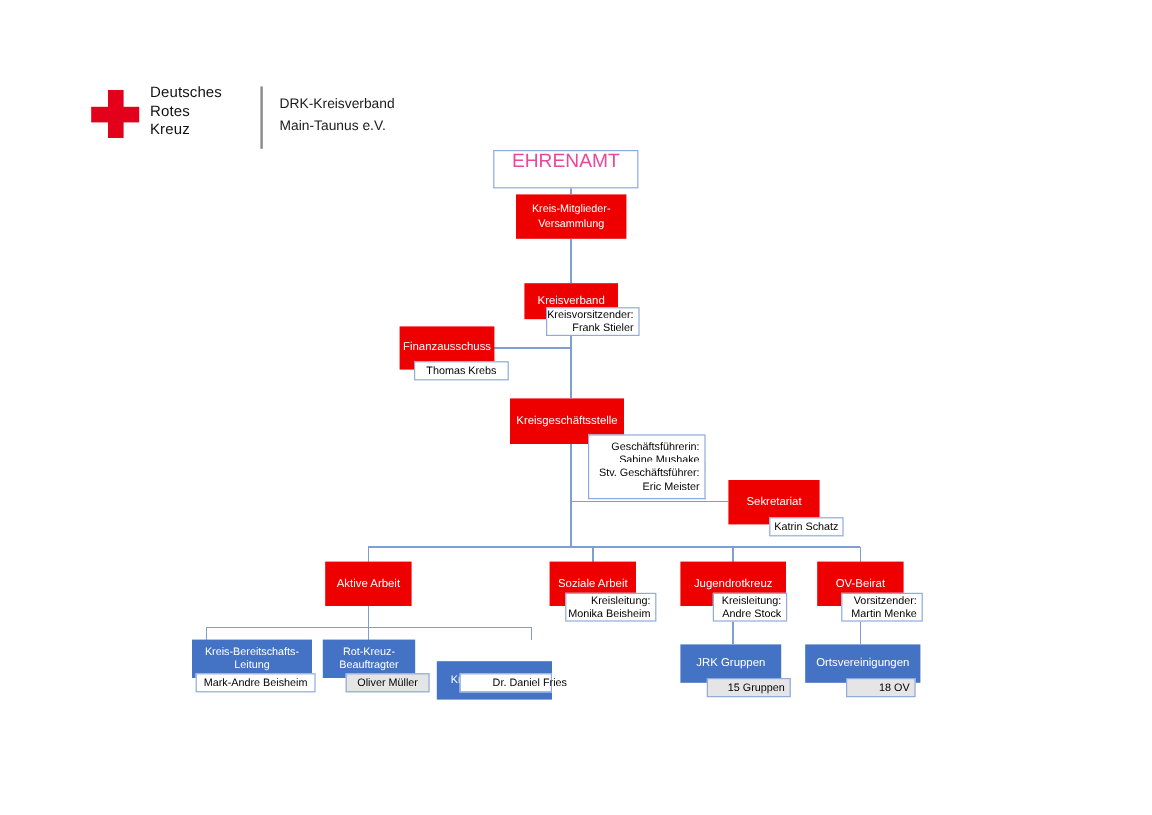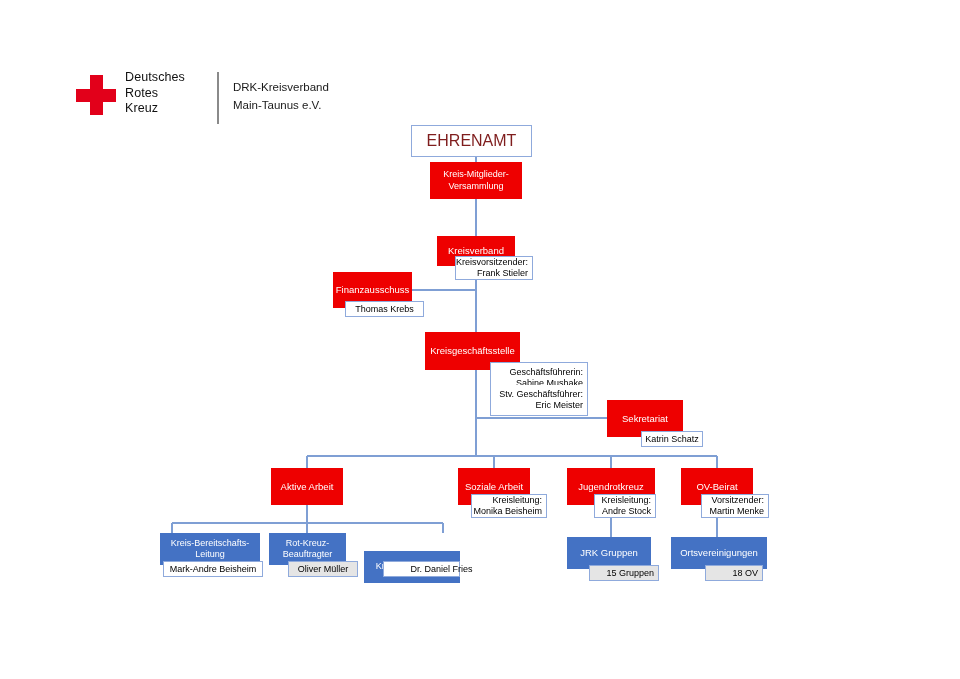--- a/index.html
+++ b/index.html
@@ -95,25 +95,25 @@
     line-height: 11.5px;
     padding: 2px 4px;
   }
   .node.red   { background: #ee0000; }
   .node.blue  { background: #4472c4; }
 
   .node-title {
     position: absolute;
     box-sizing: border-box;
     display: flex;
-    align-items: center;
+    align-items: flex-start;
     justify-content: center;
     background: #ffffff;
     border: 1px solid #8faadc;
-    color: #7f1d1d;
+    color: #ec4899;
   }
 
   
   .label {
     position: absolute;
     box-sizing: border-box;
     background: #ffffff;
     border: 1px solid #8faadc;
     color: #000000;
     font-size: 9px;

